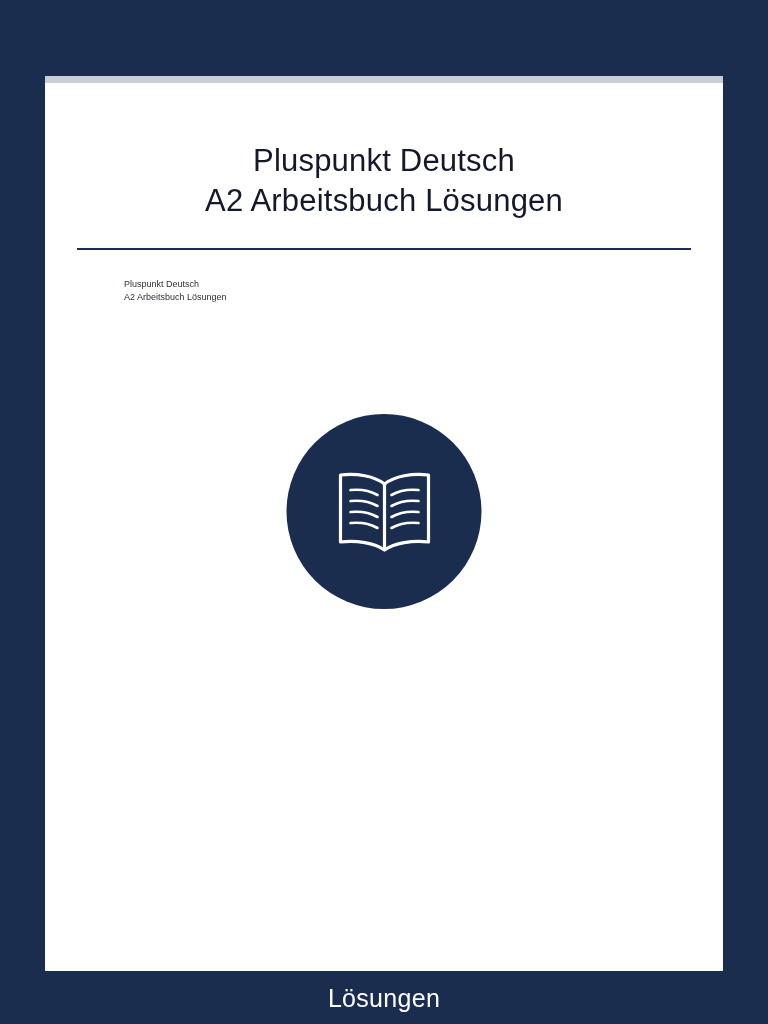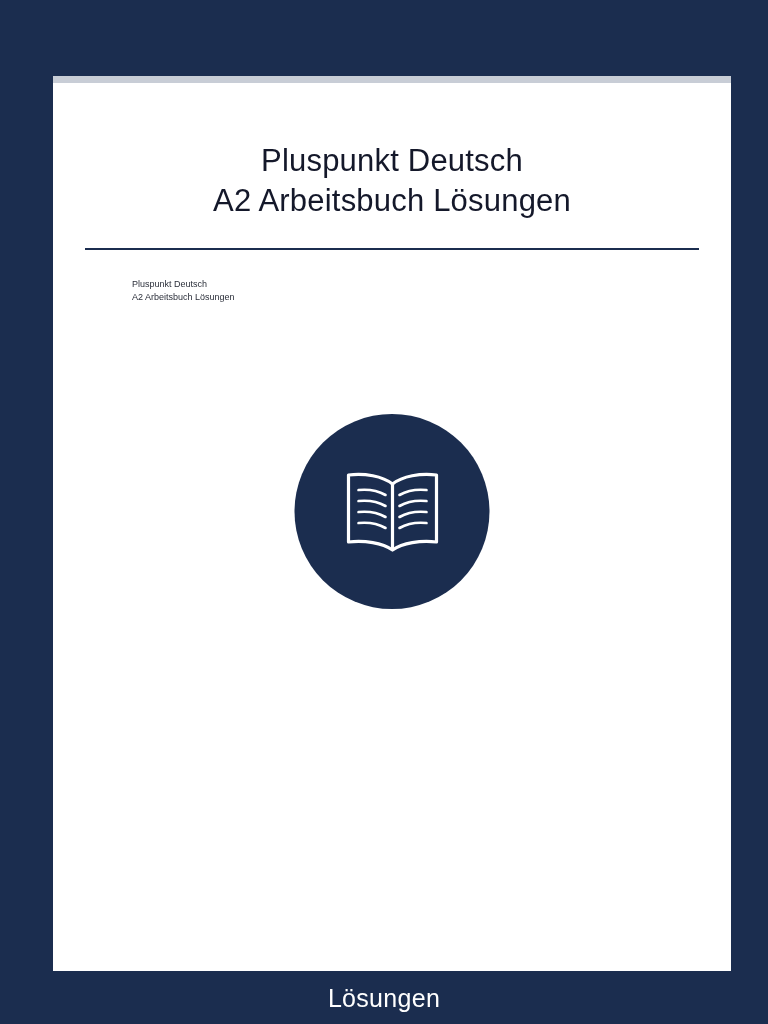--- a/index.html
+++ b/index.html
@@ -16,21 +16,21 @@
   .page-frame {
     position: absolute;
     left: 0;
     top: 0;
     width: 768px;
     height: 1024px;
     background: #1b2d4f;
   }
   .document-sheet {
     position: absolute;
-    left: 53px;
+    left: 45px;
     top: 76px;
     width: 678px;
     height: 895px;
     background: #ffffff;
     box-shadow: 0 0 0 0 rgba(0,0,0,0);
   }
   .sheet-topbar {
     position: absolute;
     left: 0;
     top: 0;

